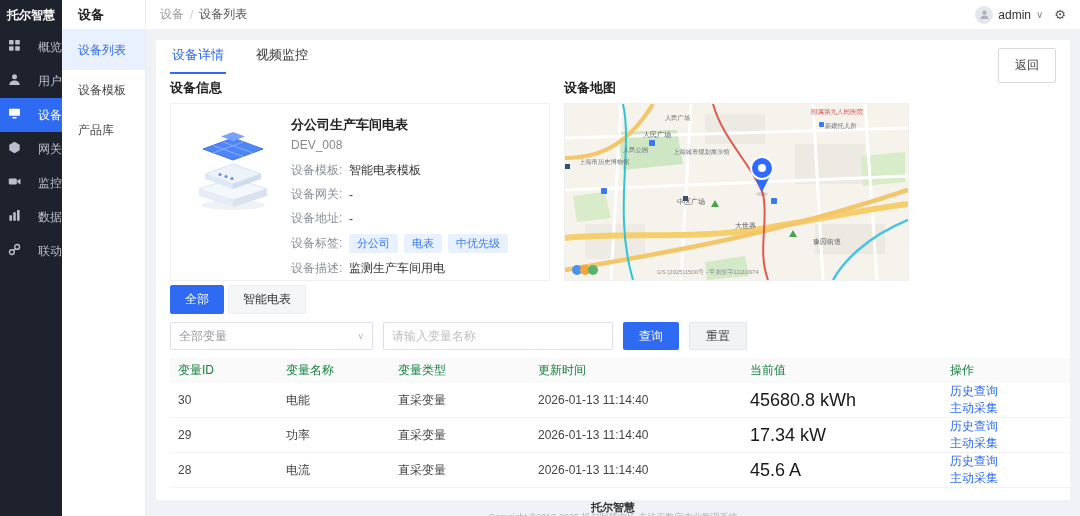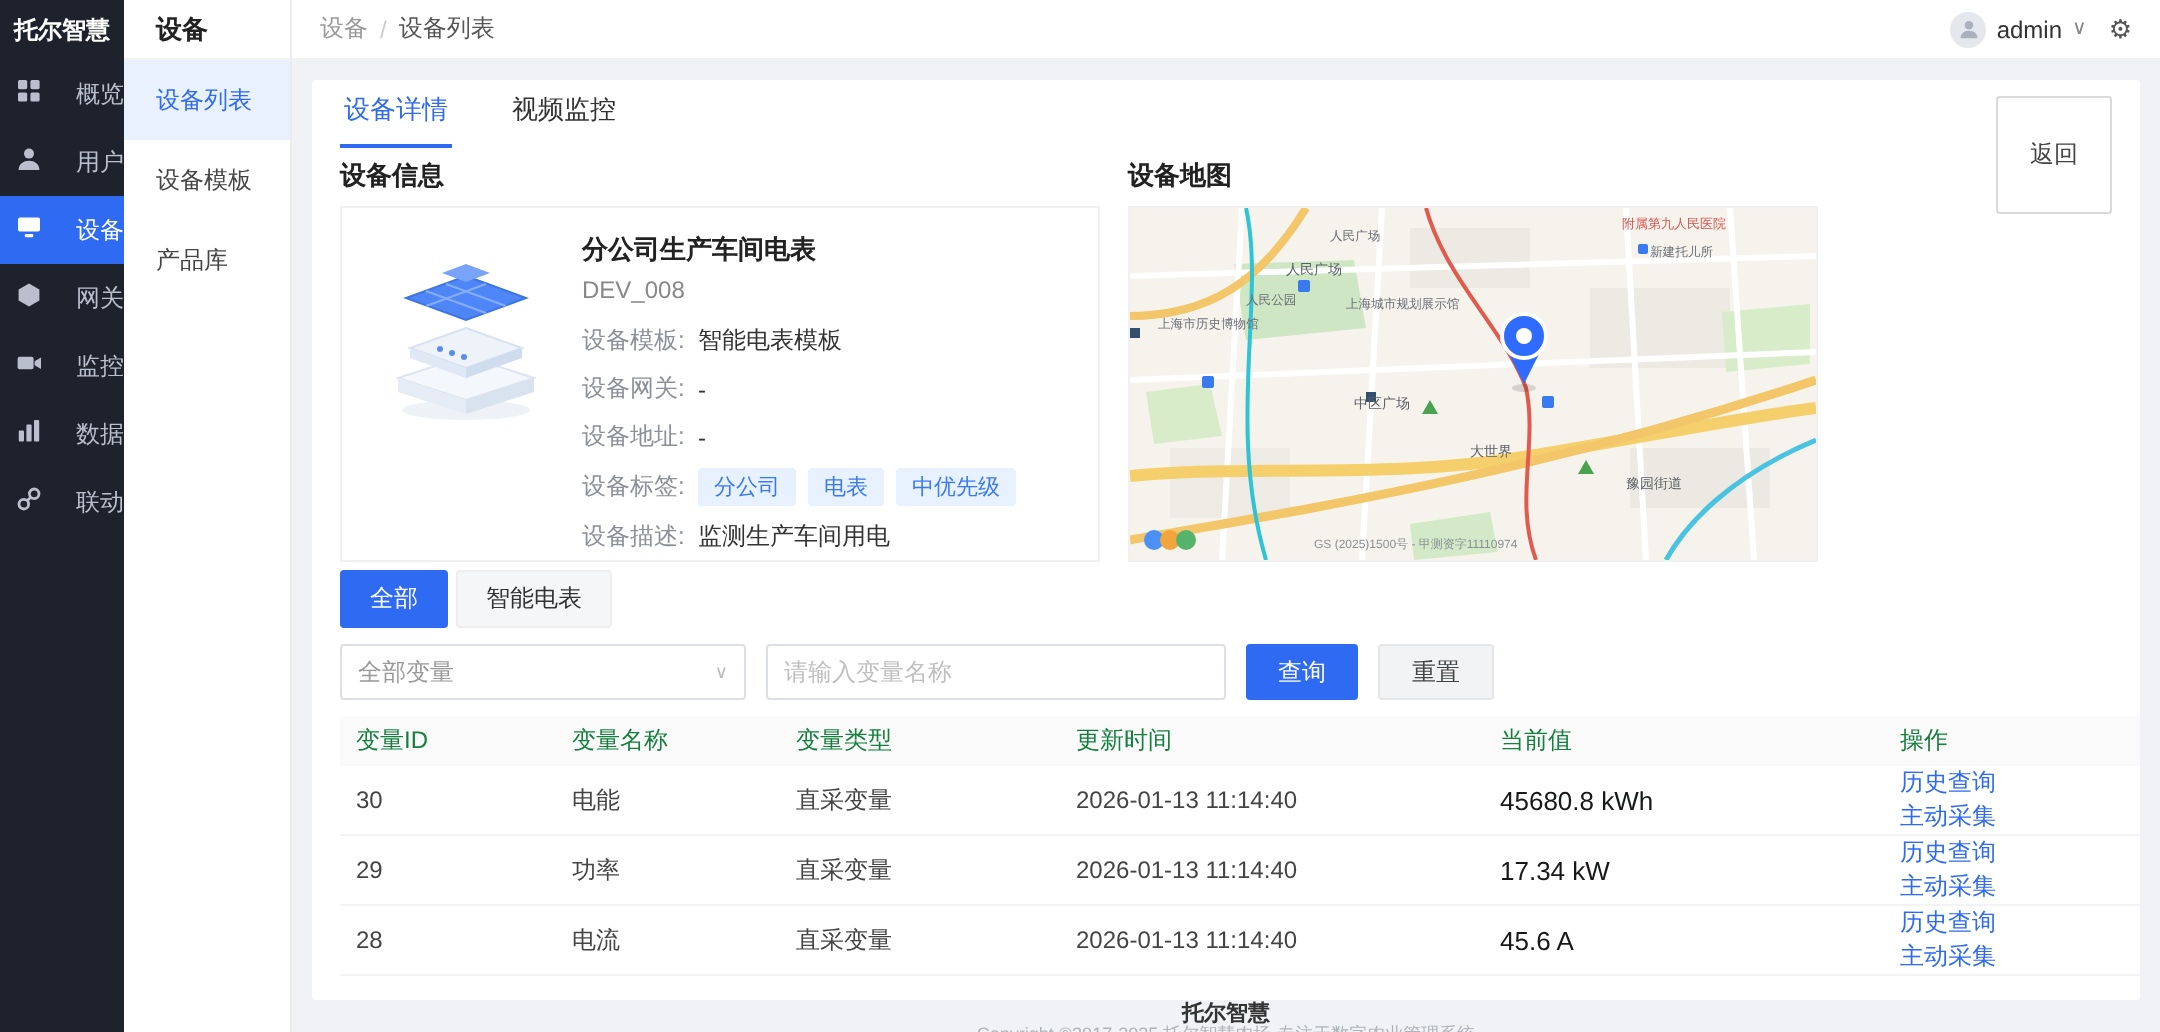--- a/index.html
+++ b/index.html
@@ -36,21 +36,21 @@
   .uname { color:#333; }
   .caret { color:#888; font-size:10px; }
   .gear { color:#555; font-size:13px; margin-left:6px; cursor:pointer; }
 
   .content { flex:1; padding:10px 10px 0 10px; min-height:0; display:flex; flex-direction:column; }
   .card { background:#fff; border-radius:2px; padding:0 14px; height:460px; position:relative; overflow:hidden; }
 
   .tabs-row { height:34px; display:flex; align-items:flex-end; gap:28px; }
   .tab { padding:8px 2px; font-size:13px; color:#333; cursor:pointer; border-bottom:2px solid transparent; }
   .tab.active { color:#2e6bf2; border-bottom-color:#2e6bf2; }
-  .back-btn { position:absolute; right:14px; top:8px; border:1px solid #d9d9d9; border-radius:2px; background:#fff; padding:20px 16px; font-size:12px; color:#444; cursor:pointer; }
+  .back-btn { position:absolute; right:14px; top:8px; border:1px solid #d9d9d9; border-radius:2px; background:#fff; padding:8px 16px; font-size:12px; color:#444; cursor:pointer; }
 
   .info-map { display:flex; gap:14px; }
   .col-info { width:380px; }
   .col-map  { width:345px; }
   .section-title { font-weight:bold; font-size:13px; color:#222; margin:5px 0 6px 0; }
 
   .info-box { border:1px solid #f0f0f0; height:178px; display:flex; padding:10px 8px; }
   .device-art { width:108px; display:flex; align-items:flex-start; justify-content:center; padding-top:14px; }
   .info-fields { flex:1; padding-left:4px; }
   .dev-name { font-weight:bold; font-size:13px; color:#222; margin-top:2px; }
@@ -72,21 +72,21 @@
   .select { width:203px; height:28px; border:1px solid #dcdfe6; border-radius:2px; background:#fff; display:flex; align-items:center; justify-content:space-between; padding:0 8px; color:#999; cursor:pointer; }
   .select .caret { font-size:9px; color:#bbb; }
   .txt-input { width:230px; height:28px; border:1px solid #dcdfe6; border-radius:2px; padding:0 8px; font-size:12px; color:#333; font-family:inherit; }
   .txt-input::placeholder { color:#bfbfbf; }
   .btn-primary { height:28px; padding:0 16px; background:#2e6bf2; color:#fff; border:none; border-radius:2px; font-size:12px; cursor:pointer; }
   .btn-plain { height:28px; padding:0 16px; background:#f2f3f5; color:#444; border:1px solid #e5e6e8; border-radius:2px; font-size:12px; cursor:pointer; }
 
   table { width:100%; border-collapse:collapse; table-layout:fixed; }
   th { background:#fafafa; font-weight:normal; color:#15803d; text-align:left; height:25px; padding:0 8px; font-size:12px; }
   td { height:28px; padding:0 8px; border-bottom:1px solid #f3f3f3; color:#444; font-size:12px; }
-  td.val { font-size:13px; color:#17181a; }
+  td.val { font-size:18px; color:#17181a; }
   .link { color:#2e6bf2; margin-right:12px; cursor:pointer; white-space:nowrap; }
 
   .footer { height:16px; text-align:center; line-height:1.1; padding-top:1px; }
   .footer-brand { font-weight:bold; font-size:11px; color:#333; }
   .footer-copy { font-size:9px; color:#b0b4ba; }
 
   
   .mlabel { font-size:7px; fill:#5a5f66; font-family:"Liberation Sans",sans-serif; }
   .mlabel-sm { font-size:6.3px; fill:#6b7078; font-family:"Liberation Sans",sans-serif; }
   .mlabel-red { font-size:6.5px; fill:#d9534f; font-family:"Liberation Sans",sans-serif; }

